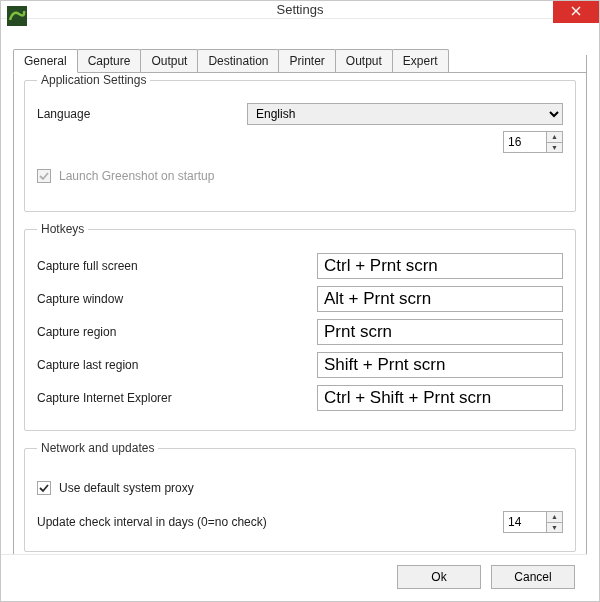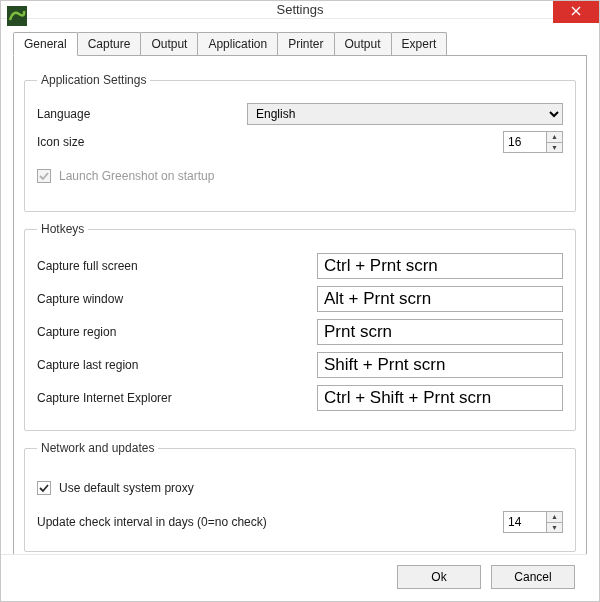--- a/index.html
+++ b/index.html
@@ -55,21 +55,21 @@
   .close-btn svg { width: 10px; height: 10px; }
   .client {
     padding: 12px;
     flex: 0 0 auto;
   }
   .tabs {
     display: flex;
     border-bottom: 1px solid #adadad;
     margin-bottom: 0;
     position: relative;
-    top: 1px;
+    top: 18px;
     align-items: center;
   }
   .tab {
     padding: 4px 10px 4px 10px;
     border: 1px solid #adadad;
     border-bottom: none;
     background: #f5f5f5;
     margin-right: -1px;
     cursor: pointer;
     font-size: 12px;
@@ -232,40 +232,39 @@
       </span>
     </div>
   </div>
 
   <div class="client">
 
     <div class="tabs">
       <div class="tab active">General</div>
       <div class="tab">Capture</div>
       <div class="tab">Output</div>
-      <div class="tab">Application</div>
+      <div class="tab">Destination</div>
       <div class="tab">Printer</div>
       <div class="tab">Output</div>
       <div class="tab">Expert</div>
     </div>
 
     <div class="tab-body">
 
       <fieldset class="group">
         <legend>Application Settings</legend>
 
         <div class="row lang-row">
           <span class="label">Language</span>
           <select>
             <option>English</option>
           </select>
         </div>
 
         <div class="row">
-          <span class="label">Icon size</span>
           <div class="num-wrap">
             <input type="text" class="num" value="16" style="">
             <div class="spinner">
               <div class="sp">
                   <span>▲</span>
                 </div>
               <div class="sp">
                   <span>▼</span>
                 </div>
             </div>

